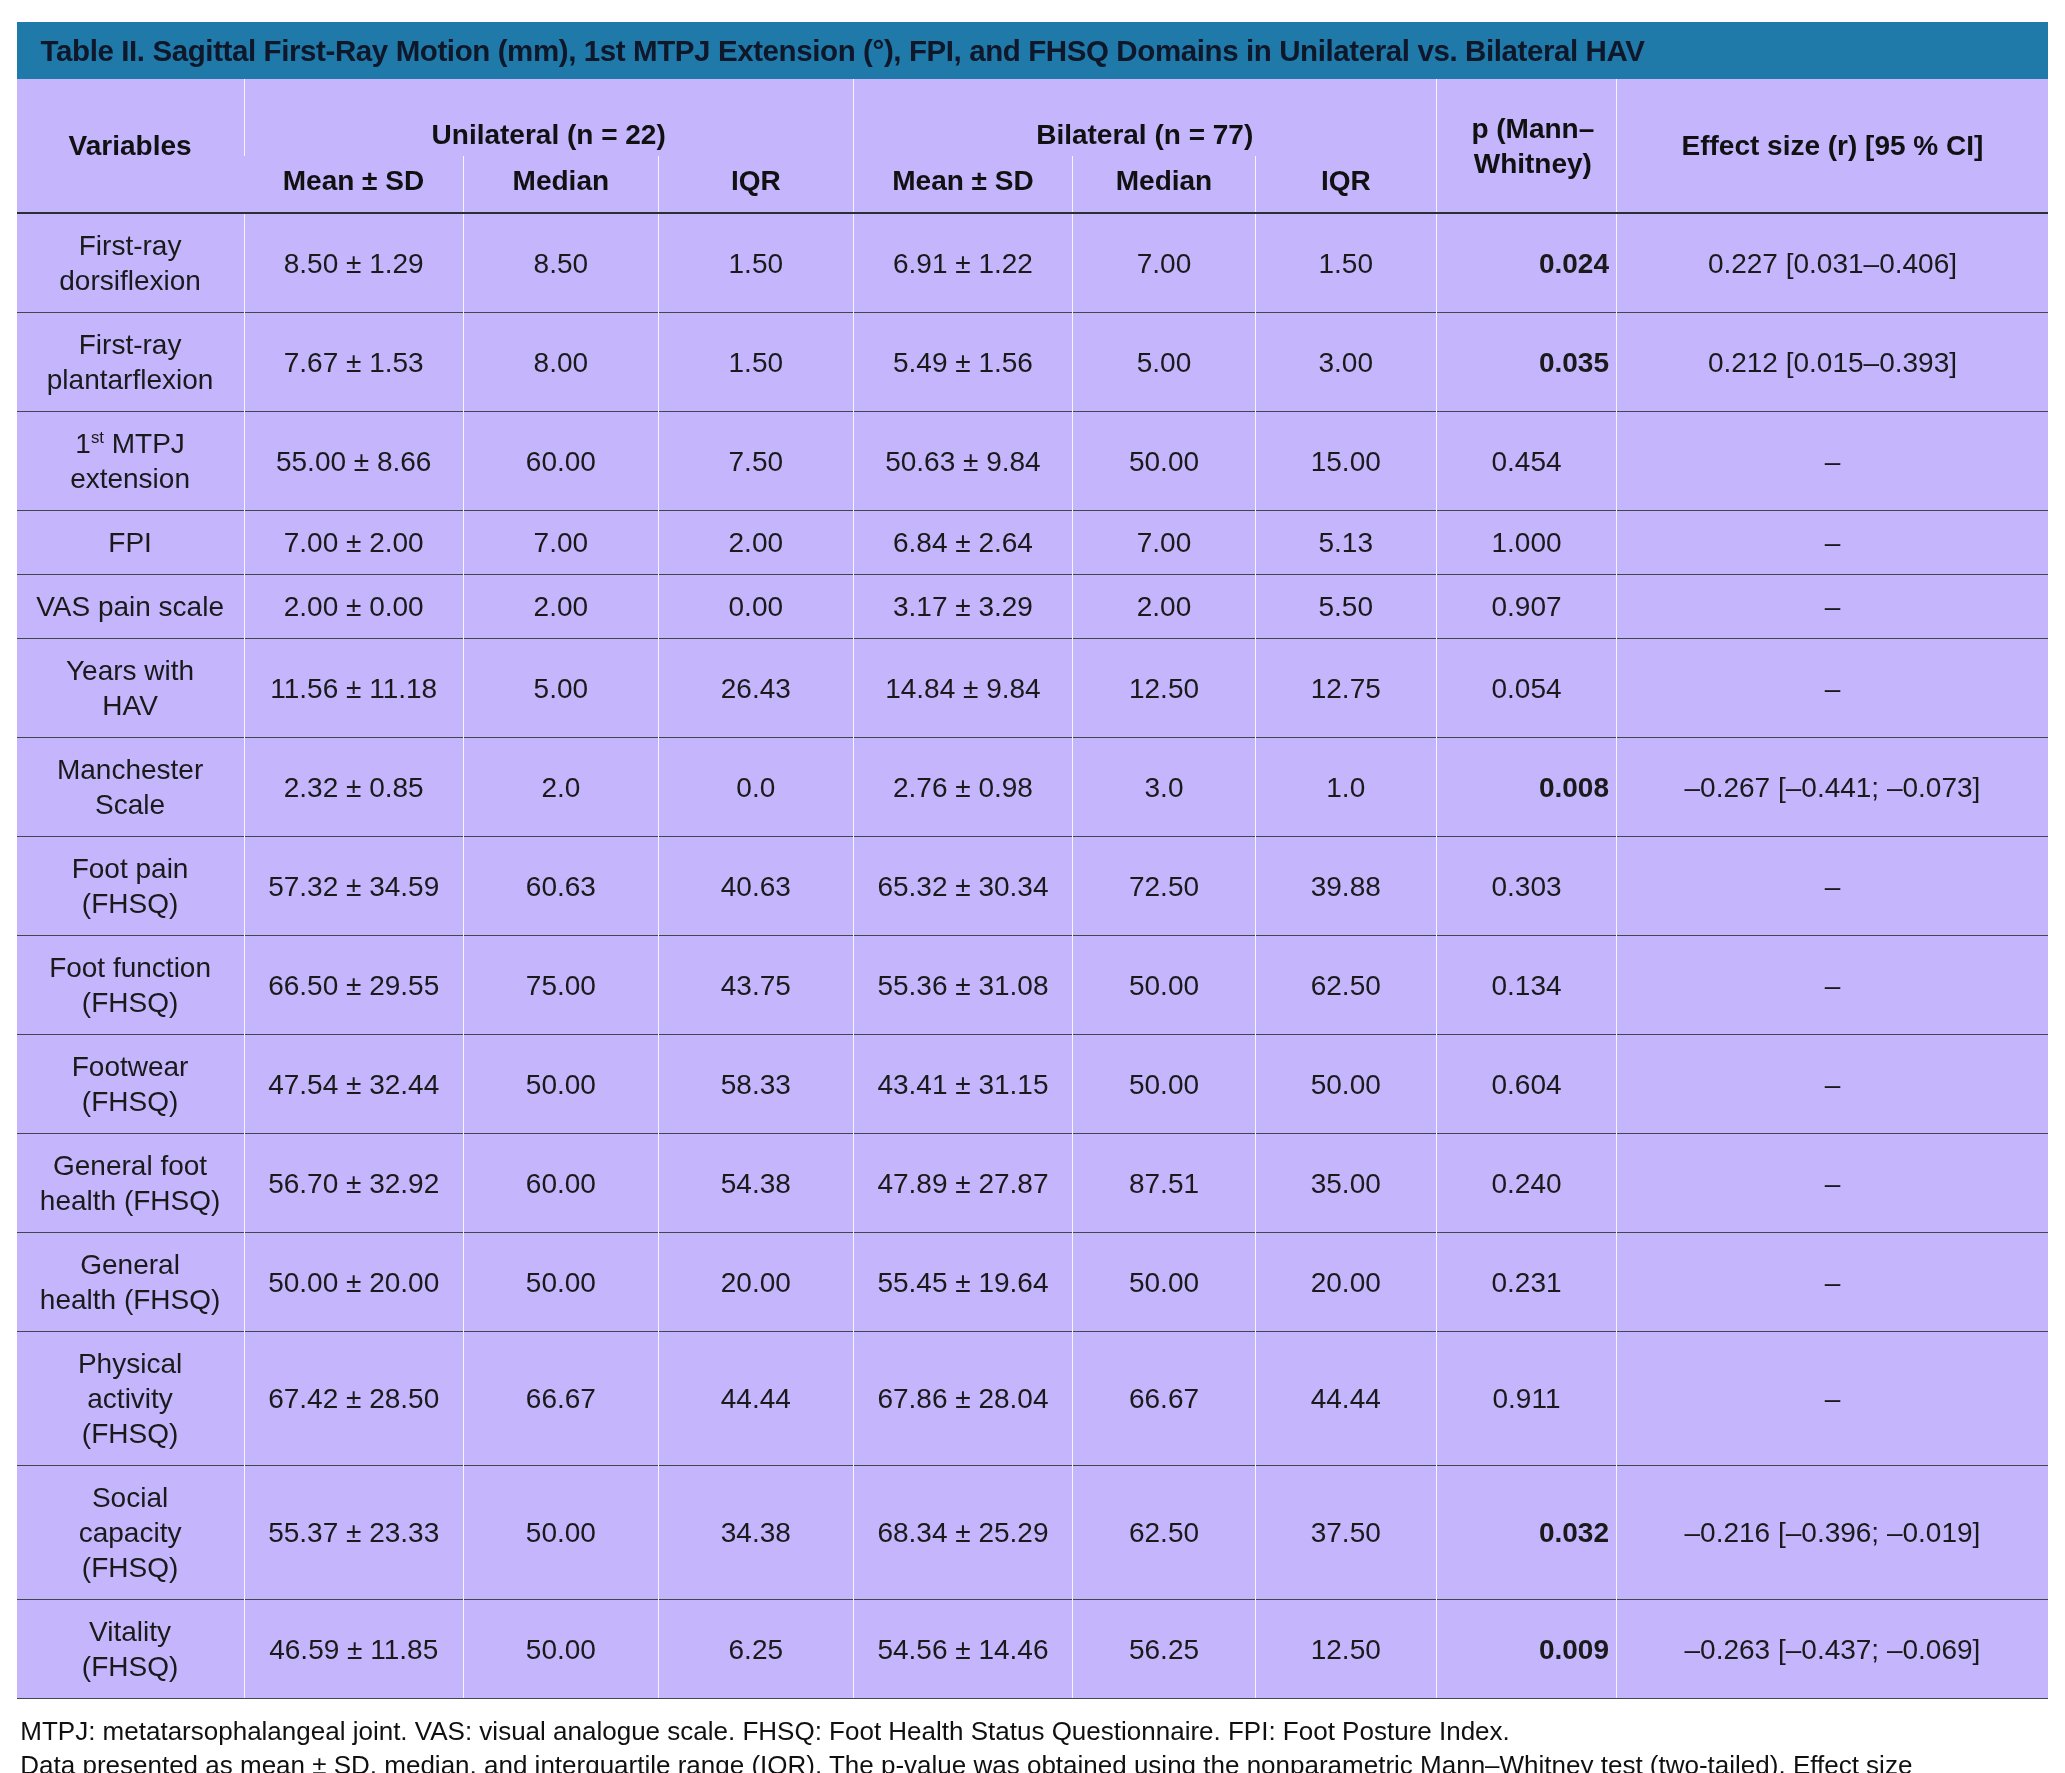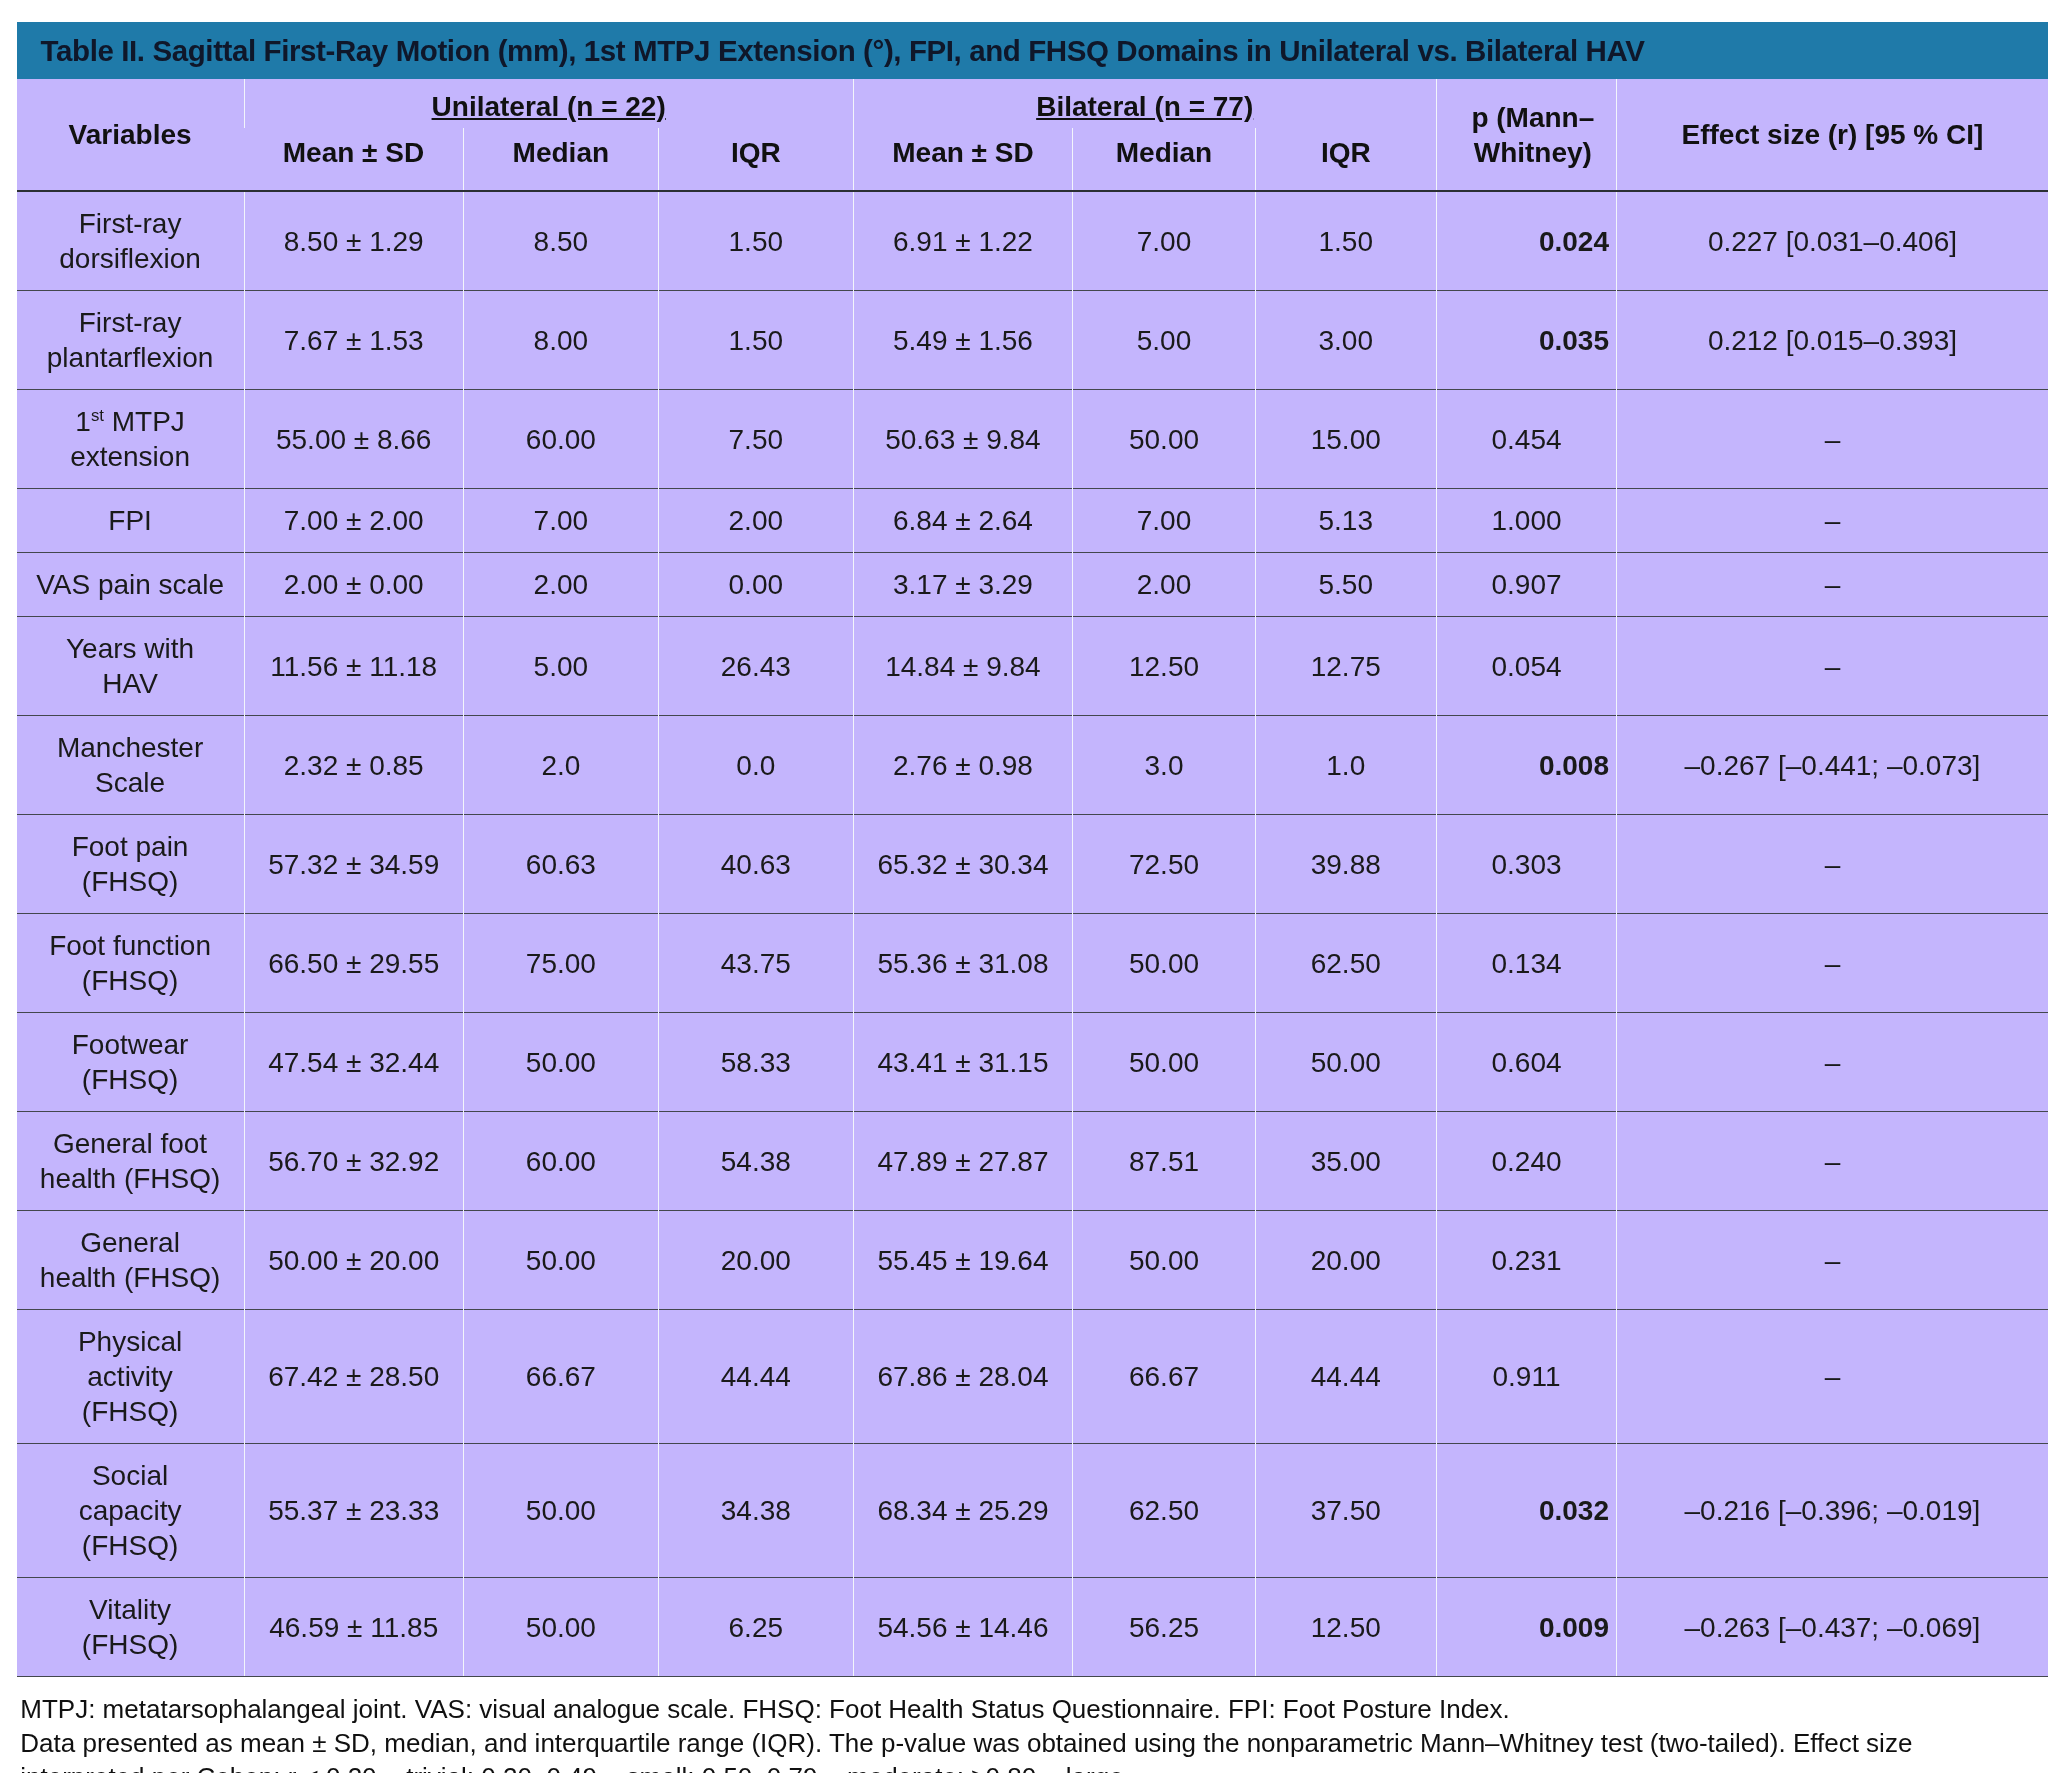--- a/index.html
+++ b/index.html
@@ -45,22 +45,22 @@
     text-align:center;
     vertical-align:middle;
     border-left:0.9px solid #f2f5fb;
     padding:14px 7.4px;
     line-height:35px;
     box-sizing:border-box;
   }
   th:first-child,td:first-child{border-left:none;}
 
   thead th{font-weight:bold;color:#111;}
-  thead th.grp{padding-top:10px;padding-bottom:3.7px;border-bottom:none;text-decoration:underline;}
-  thead th.sub{padding-top:7.4px;padding-bottom:20px;border-bottom:2.8px solid #2b2f34;}
+  thead th.grp{padding-top:38px;padding-bottom:3.7px;border-bottom:none;}
+  thead th.sub{padding-top:7.4px;padding-bottom:14px;border-bottom:2.8px solid #2b2f34;}
   thead th.span2{border-bottom:2.8px solid #2b2f34;}
   thead th.p-h{text-align:center;padding-left:20px;white-space:pre-line;}
 
   tbody td{border-top:1.8px solid #43474d;white-space:nowrap;}
   tbody tr:last-child td{border-bottom:1.8px solid #43474d;}
   tbody td.lbl{white-space:pre-line;padding-left:9.2px;padding-right:9.2px;}
   tbody td.bold{font-weight:bold;text-align:right;}
   sup{font-size:0.6em;line-height:0;vertical-align:super;}
 
   .footnotes{

